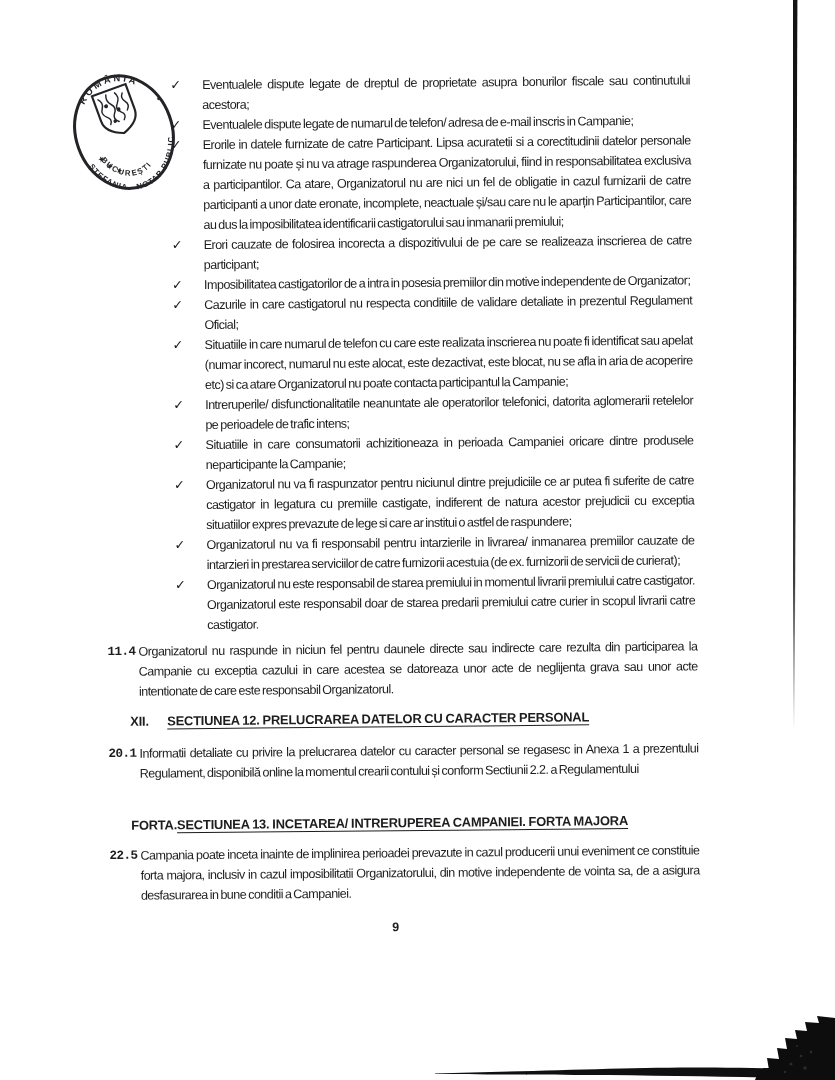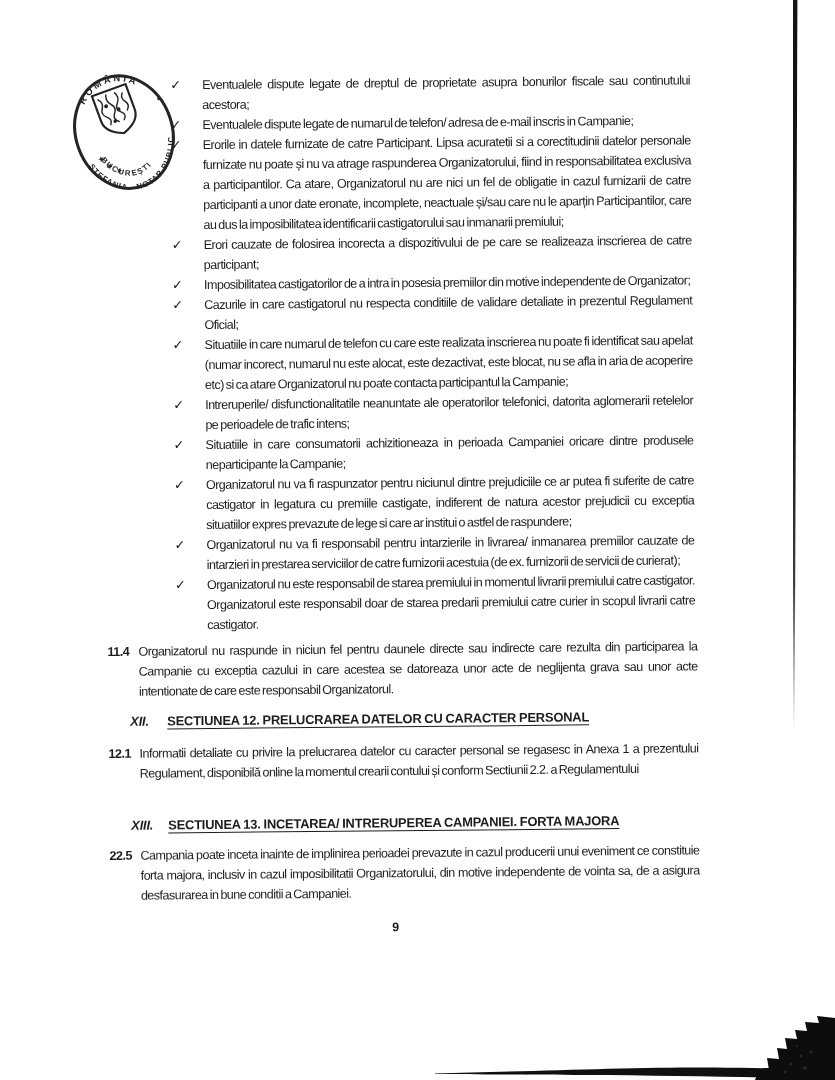--- a/index.html
+++ b/index.html
@@ -22,33 +22,33 @@
   }
   ul.checklist li{
     position:relative;padding-left:32px;text-align:justify;
   }
   ul.checklist .check{
     position:absolute;left:0;top:0;width:20px;font-size:13px;
     letter-spacing:0;word-spacing:0;
   }
   .clause{position:relative;margin-left:102px;width:590px;}
   .clause-num{
-    position:absolute;left:0;top:0;font-weight:700;
+    position:absolute;left:0;top:0;font-weight:700;font-family:Liberation Mono, monospace;
   }
   .clause-text{margin:0 0 0 31px;text-align:justify;}
   .m-c1{margin-top:6px;}
   .m-s12{margin-top:10px;}
   .m-c2{margin-top:12px;}
   .m-s13{margin-top:32px;}
   .m-c3{margin-top:10px;}
   .section-heading{
     margin-left:124px;display:flex;align-items:baseline;
     font-weight:700;font-size:12.9px;letter-spacing:-0.2px;word-spacing:-0.5px;
   }
-  .sec-numeral{min-width:37px;font-style:italic;}
+  .sec-numeral{min-width:37px;}
   .sec-title{
     text-decoration:underline;
     text-decoration-thickness:1.4px;
     text-underline-offset:3px;
   }
   .page-number{
     margin-left:384px;margin-top:14px;font-weight:700;font-size:12.5px;
     letter-spacing:0;
   }
   
@@ -133,26 +133,26 @@
       <span class="clause-num">11.4</span>
       <p class="clause-text">Organizatorul nu raspunde in niciun fel pentru daunele directe sau indirecte care rezulta din participarea la Campanie cu exceptia cazului in care acestea se datoreaza unor acte de neglijenta grava sau unor acte intentionate de care este responsabil Organizatorul.</p>
     </div>
 
     <div class="section-heading m-s12">
       <span class="sec-numeral">XII.</span>
       <span class="sec-title">SECTIUNEA 12. PRELUCRAREA DATELOR CU CARACTER PERSONAL</span>
     </div>
 
     <div class="clause m-c2">
-      <span class="clause-num">12.1</span>
+      <span class="clause-num">20.1</span>
       <p class="clause-text">Informatii detaliate cu privire la prelucrarea datelor cu caracter personal se regasesc in Anexa 1 a prezentului Regulament, disponibilă online la momentul crearii contului și conform Sectiunii 2.2. a Regulamentului</p>
     </div>
 
     <div class="section-heading m-s13">
-      <span class="sec-numeral">XIII.</span>
+      <span class="sec-numeral">FORTA.</span>
       <span class="sec-title">SECTIUNEA 13. INCETAREA/ INTRERUPEREA CAMPANIEI. FORTA MAJORA</span>
     </div>
 
     <div class="clause m-c3">
       <span class="clause-num">22.5</span>
       <p class="clause-text">Campania poate inceta inainte de implinirea perioadei prevazute in cazul producerii unui eveniment ce constituie forta majora, inclusiv in cazul imposibilitatii Organizatorului, din motive independente de vointa sa, de a asigura desfasurarea in bune conditii a Campaniei.</p>
     </div>
 
     <div class="page-number">9</div>
   </div>

